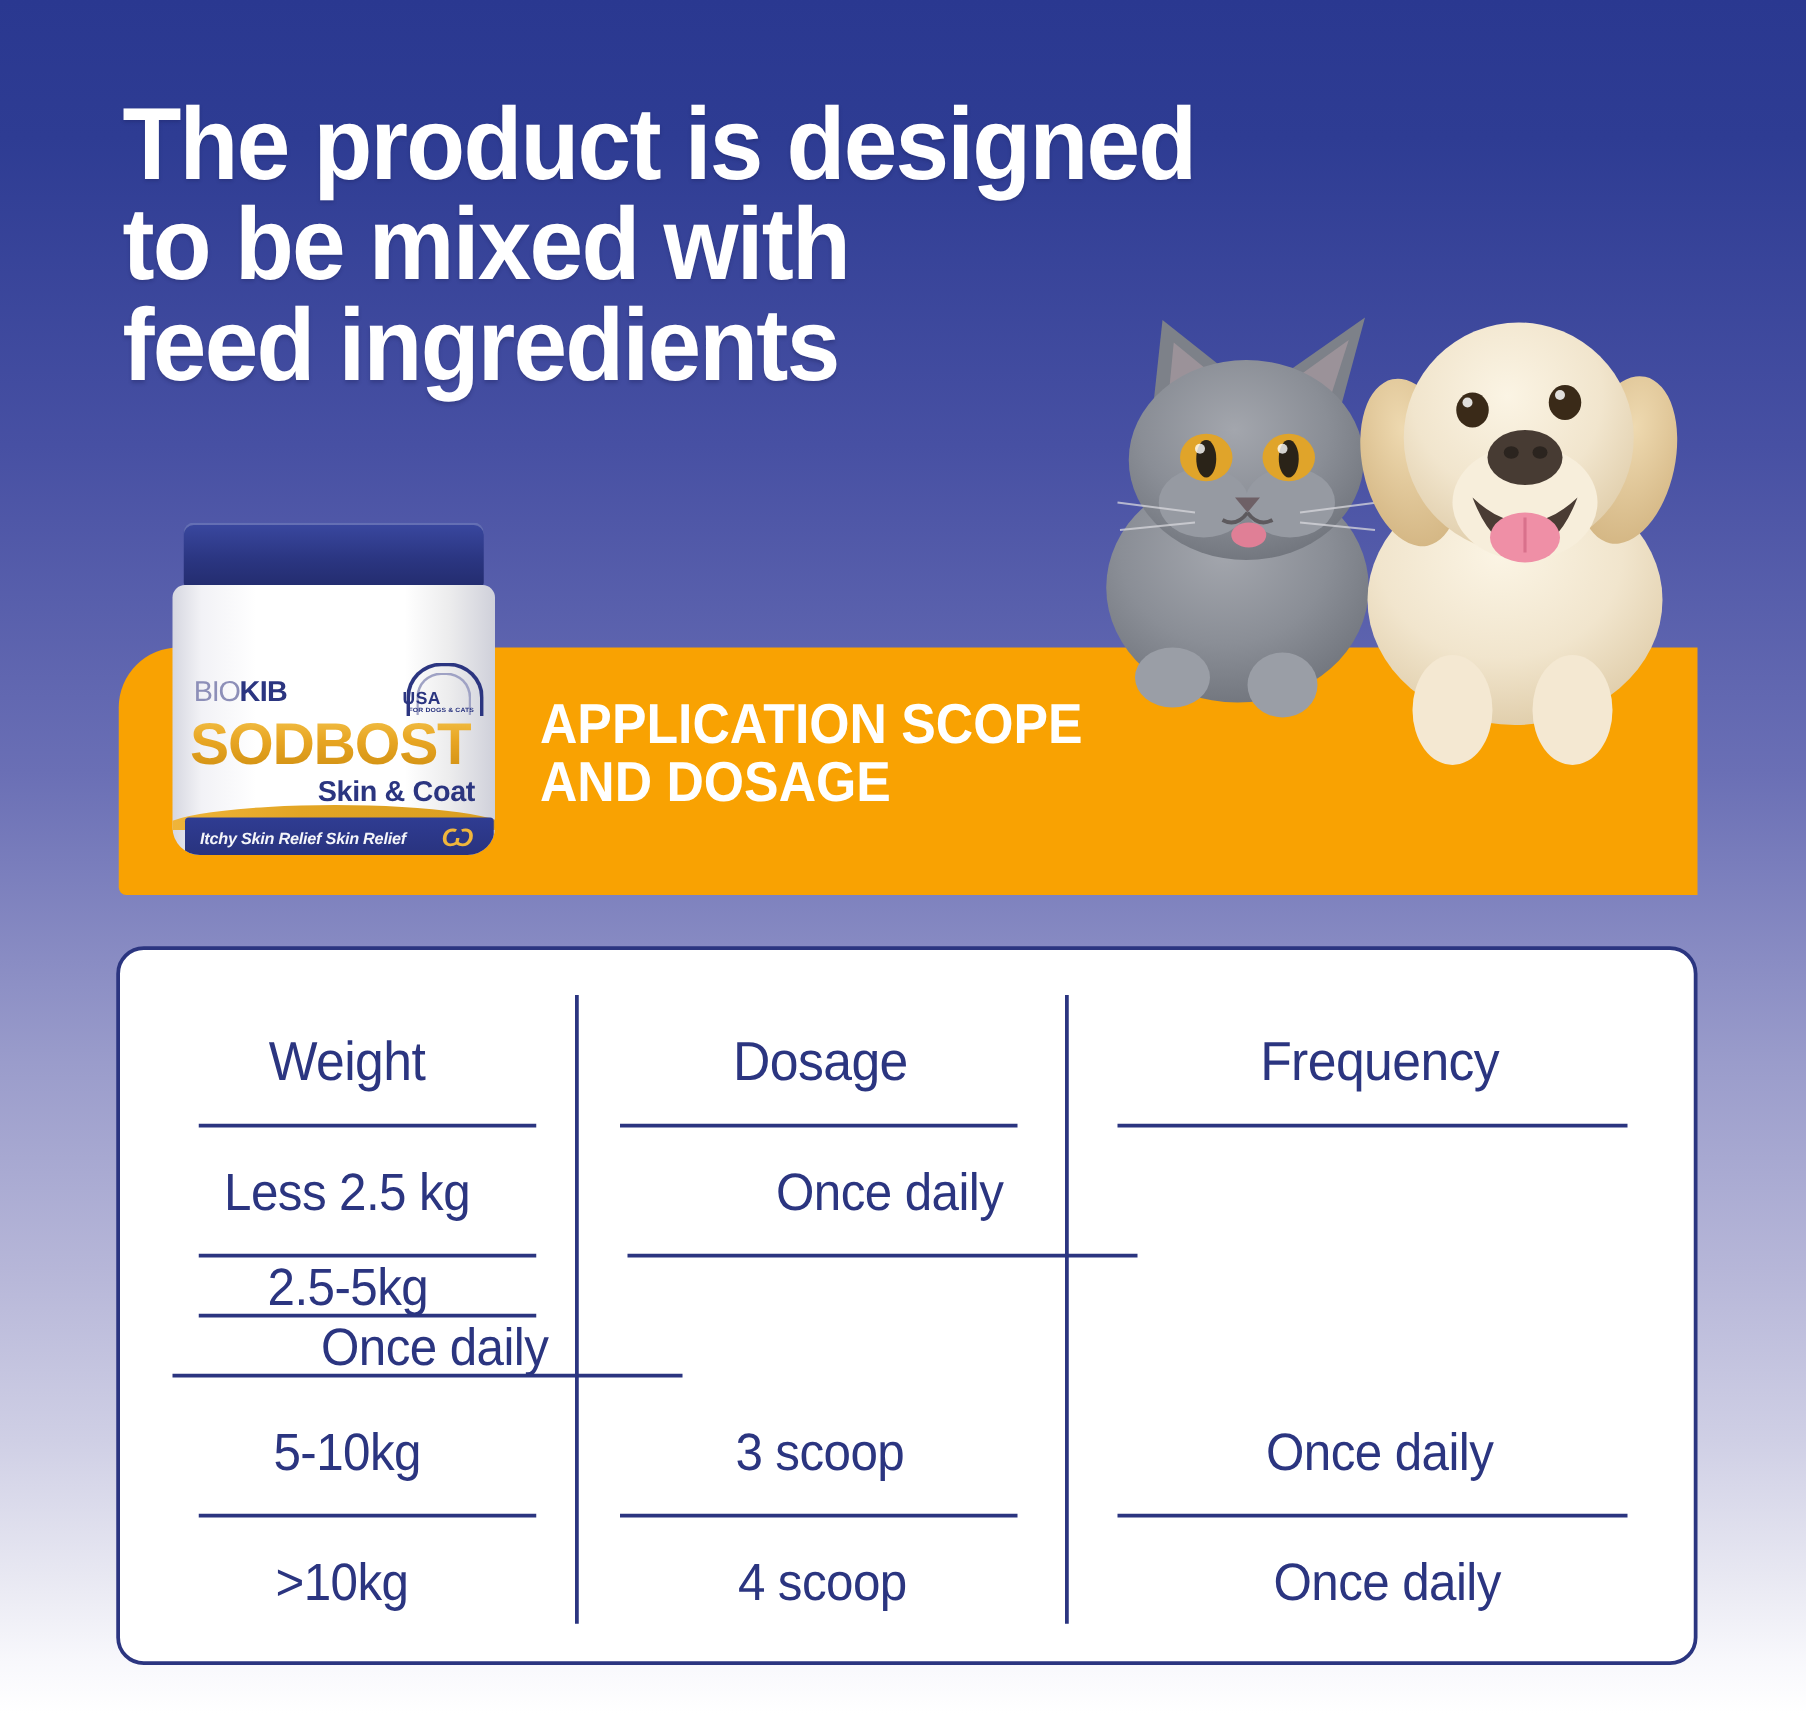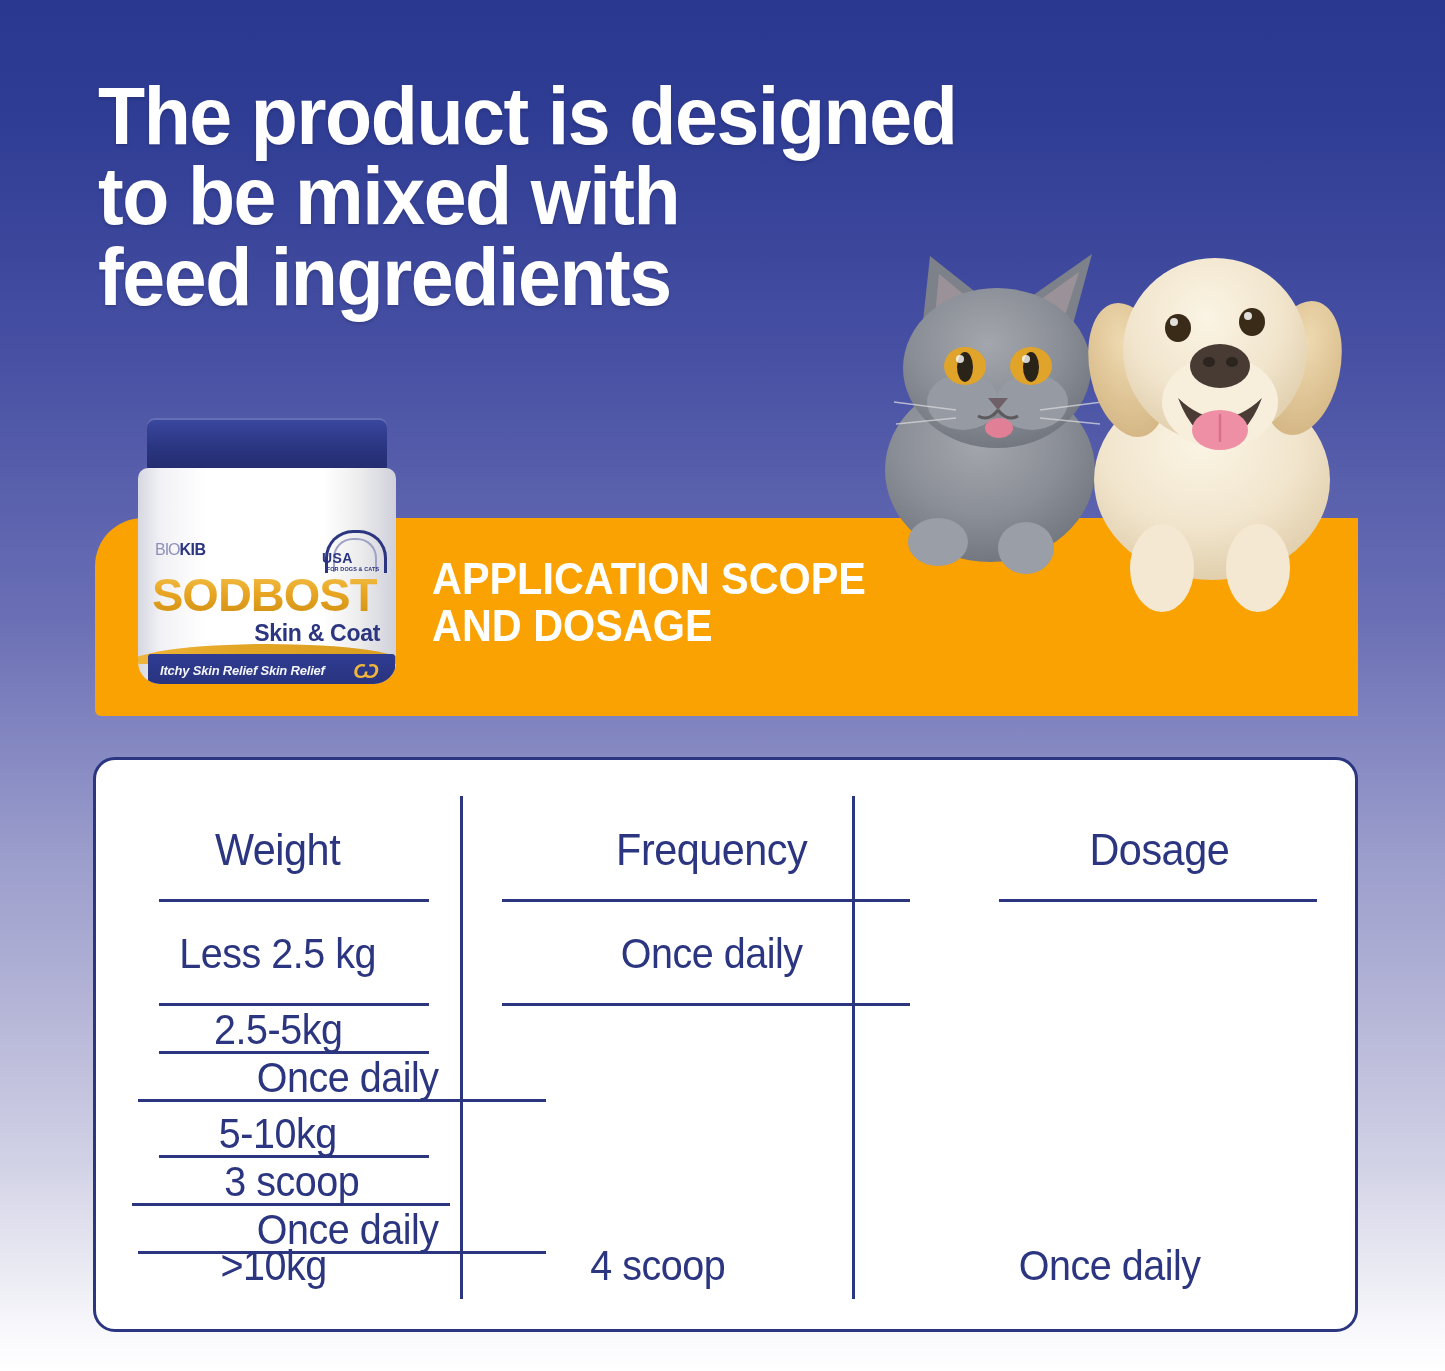--- a/index.html
+++ b/index.html
@@ -99,21 +99,21 @@
     background: linear-gradient(90deg,
         #d6d7e0 0%, #f2f2f6 9%, #ffffff 26%,
         #ffffff 72%, #ececed 86%, #cfd0da 100%);
     border-radius: 10px 10px 22px 22px;
     overflow: hidden;
   }
   .brand {
     position: absolute;
     left: 17px;
     top: 74px;
-    font-size: 16px;
+    font-size: 23px;
     font-weight: bold;
     letter-spacing: -0.5px;
     line-height: 1;
     color: #2b3580;
   }
   .brand .b-bio {
     color: #8d8fb8;
     font-weight: normal;
     letter-spacing: -1px;
   }
@@ -262,21 +262,21 @@
   .trow {
     position: absolute;
     left: 0;
     width: 100%;
     height: 104px;
     display: flex;
   }
   .trow.r-head { top: 38px; height: 104px; }
   .trow.r1 { top: 142px; }
   .trow.r2 { top: 246px; flex-direction: column; }
-  .trow.r3 { top: 350px; flex-direction: column; }
+  .trow.r3 { top: 350px; }
   .trow.r4 { top: 454px; gap: 16px; }
 
   .tcell {
     position: relative;
     display: flex;
     align-items: center;
     justify-content: center;
     box-sizing: border-box;
   }
   .tcell.c1 { width: 364px; }
@@ -436,27 +436,27 @@
   <div class="table-card">
     <div class="tbl">
       <div class="col-div d1"></div>
       <div class="col-div d2"></div>
 
       <div class="trow r-head">
         <div class="tcell c1">
           <span class="txt">Weight</span>
           <span class="rule u1"></span>
         </div>
+        <div class="tcell c2">
+          <span class="txt">Dosage</span>
+          <span class="rule u2"></span>
+        </div>
         <div class="tcell c3">
           <span class="txt">Frequency</span>
           <span class="rule u3"></span>
-        </div>
-        <div class="tcell c2">
-          <span class="txt">Dosage</span>
-          <span class="rule u2"></span>
         </div>
       </div>
 
       <div class="trow r1">
         <div class="tcell c1">
           <span class="txt">Less 2.5 kg</span>
           <span class="rule u1"></span>
         </div>
         <div class="tcell c3">
           <span class="txt">Once daily</span>

